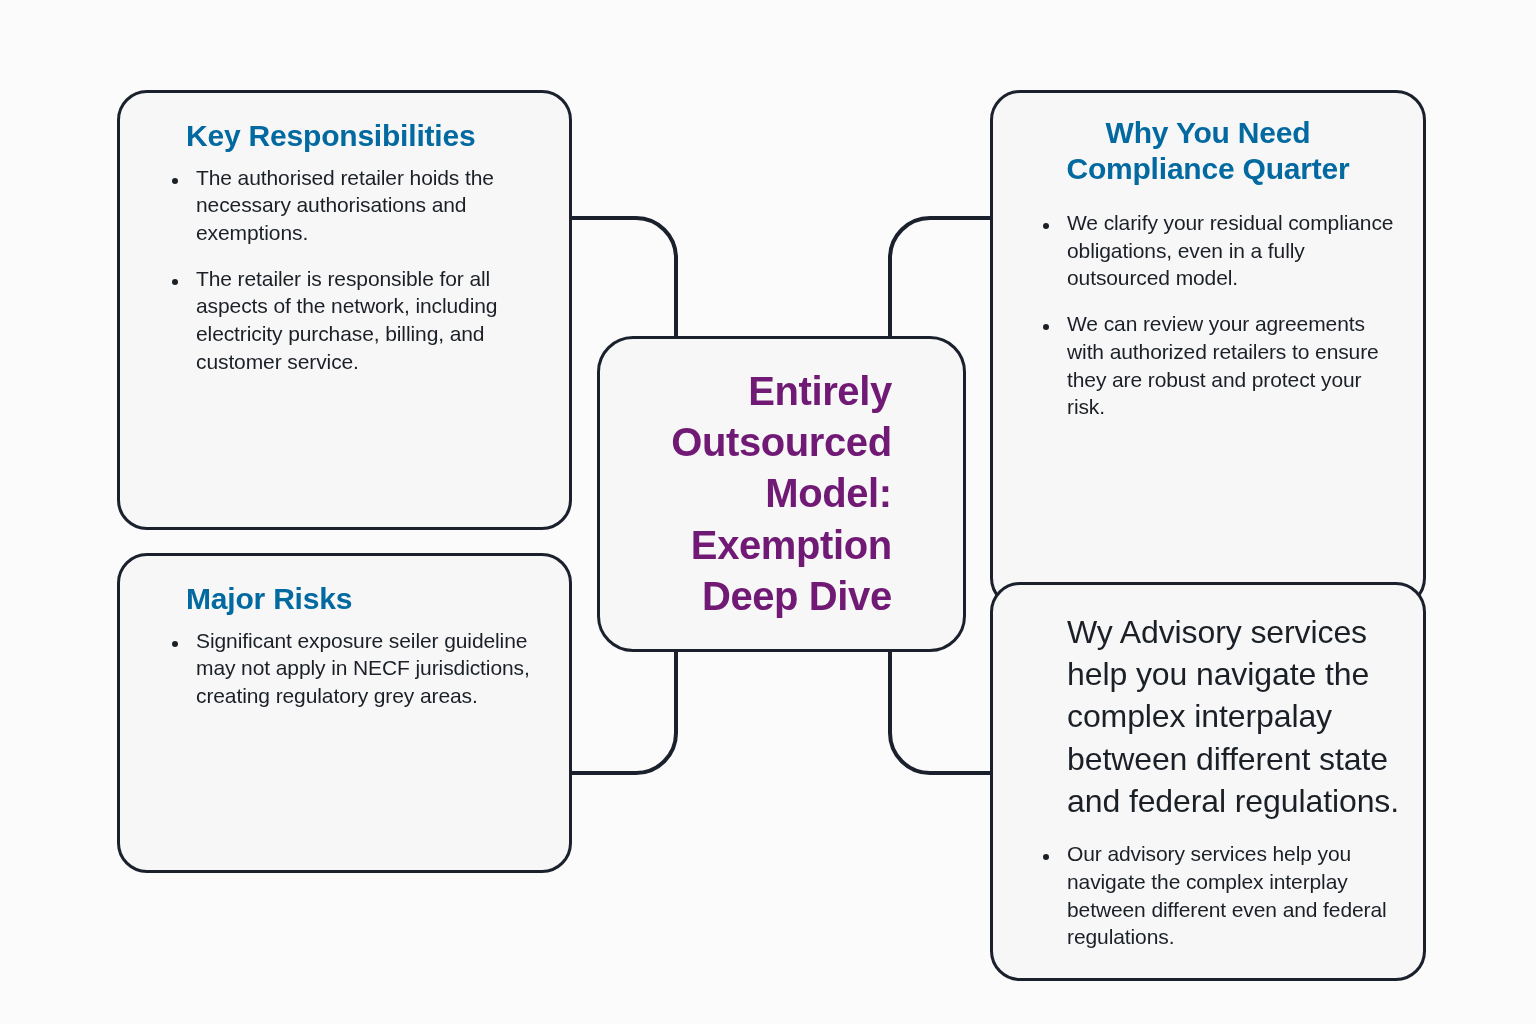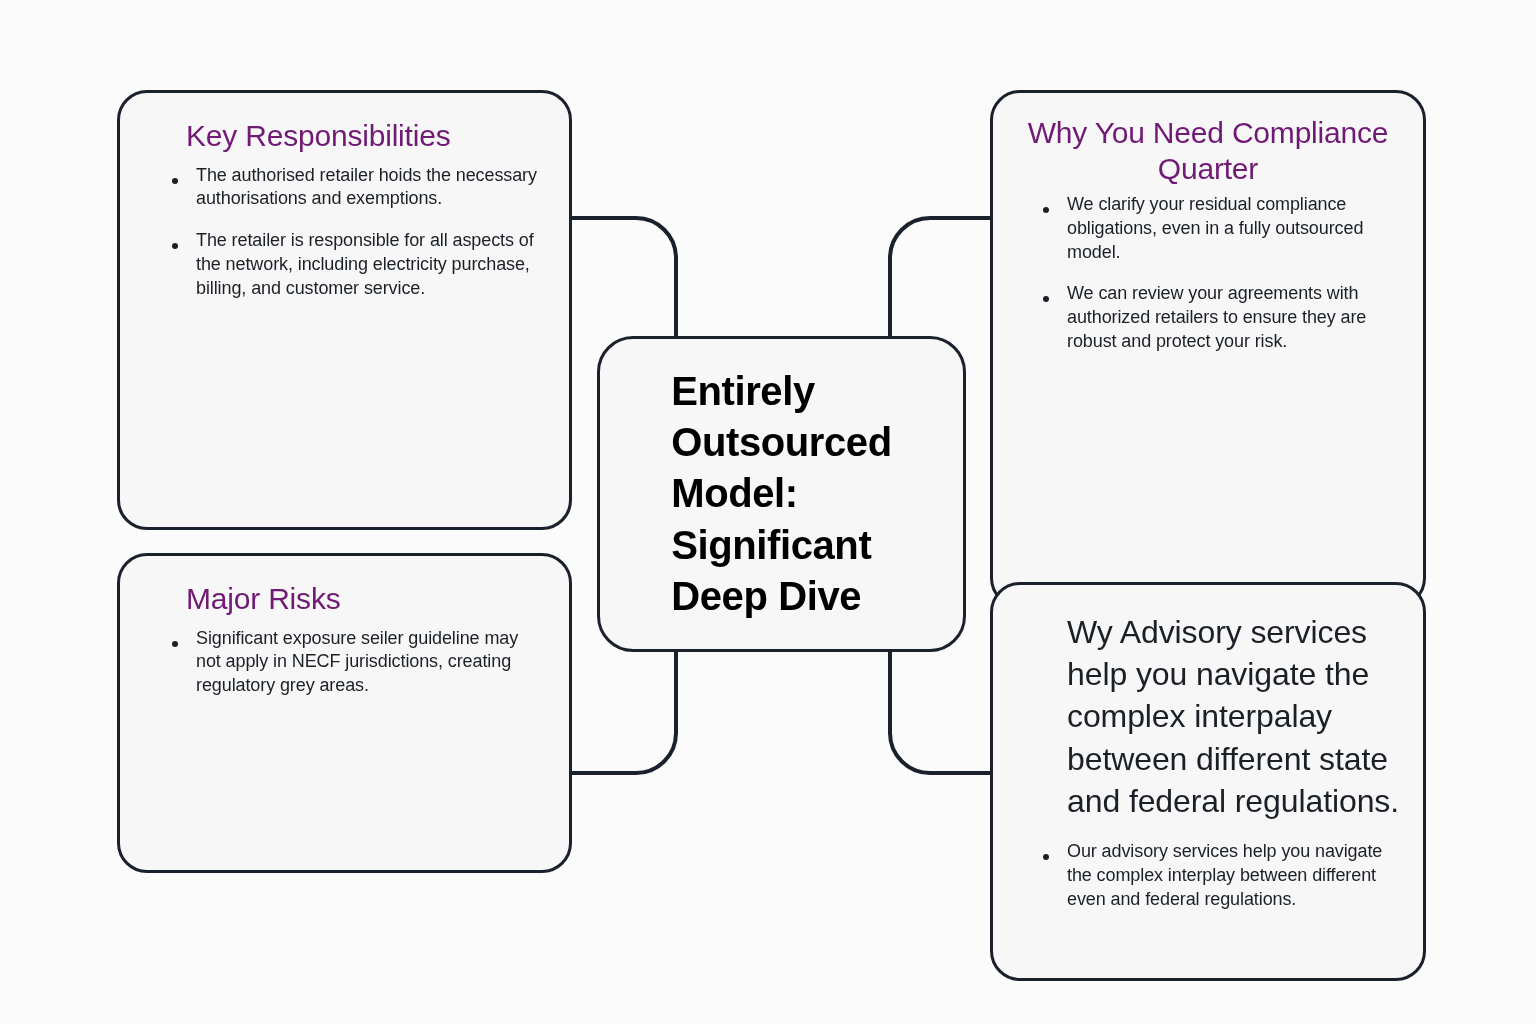--- a/index.html
+++ b/index.html
@@ -29,55 +29,56 @@
     border: 3px solid #1a202c;
     border-radius: 30px;
     z-index: 2;
   }
   .node-center {
     display: flex;
     align-items: center;
     justify-content: center;
   }
   .node-title {
-    font-weight: normal;
-    color: #701a75;
+    font-weight: bold;
+    color: #0369a1;
     letter-spacing: -0.2px;
   }
   .title-left {
     font-size: 30px;
     line-height: 1.15;
     padding: 26px 0 10px 66px;
   }
   .title-center-box {
     font-size: 30px;
     line-height: 1.2;
     padding: 22px 34px 6px 34px;
     text-align: center;
   }
   .center-text {
     font-size: 40px;
     font-weight: bold;
     line-height: 1.28;
-    color: #000000;
-    text-align: left;
+    color: #701a75;
+    text-align: right;
     letter-spacing: -0.4px;
     padding: 0 26px;
   }
   ul.bullets {
     list-style: none;
     margin: 0;
     padding: 0 26px 0 46px;
   }
   ul.bullets.right-list {
     padding: 0 22px 0 44px;
+    margin-top: 16px;
   }
   li.bullet {
     position: relative;
-    font-size: 18px;
+    font-size: 21px;
     line-height: 1.32;
     color: #1b2027;
     padding-left: 30px;
     margin-bottom: 18px;
     letter-spacing: -0.1px;
   }
   li.bullet::before {
     content: "";
     position: absolute;
     left: 6px;
@@ -122,21 +123,21 @@
     <ul class="bullets">
       <li class="bullet">Significant exposure seiler guideline may not apply in NECF jurisdictions, creating regulatory grey areas.</li>
     </ul>
   </div>
 
   <div class="node node-center" style="left:597px; top:336px; width:369px; height:316px; border-radius:36px;">
     <div class="center-text">
       <span>Entirely</span><br>
       <span>Outsourced</span><br>
       <span>Model:</span><br>
-      <span>Significant</span><br>
+      <span>Exemption</span><br>
       <span>Deep Dive</span>
     </div>
   </div>
 
   <div class="node" style="left:990px; top:90px; width:436px; height:518px;">
     <div class="node-title title-center-box">Why You Need Compliance Quarter</div>
     <ul class="bullets right-list">
       <li class="bullet">We clarify your residual compliance obligations, even in a fully outsourced model.</li>
       <li class="bullet">We can review your agreements with authorized retailers to ensure they are robust and protect your risk.</li>
     </ul>

